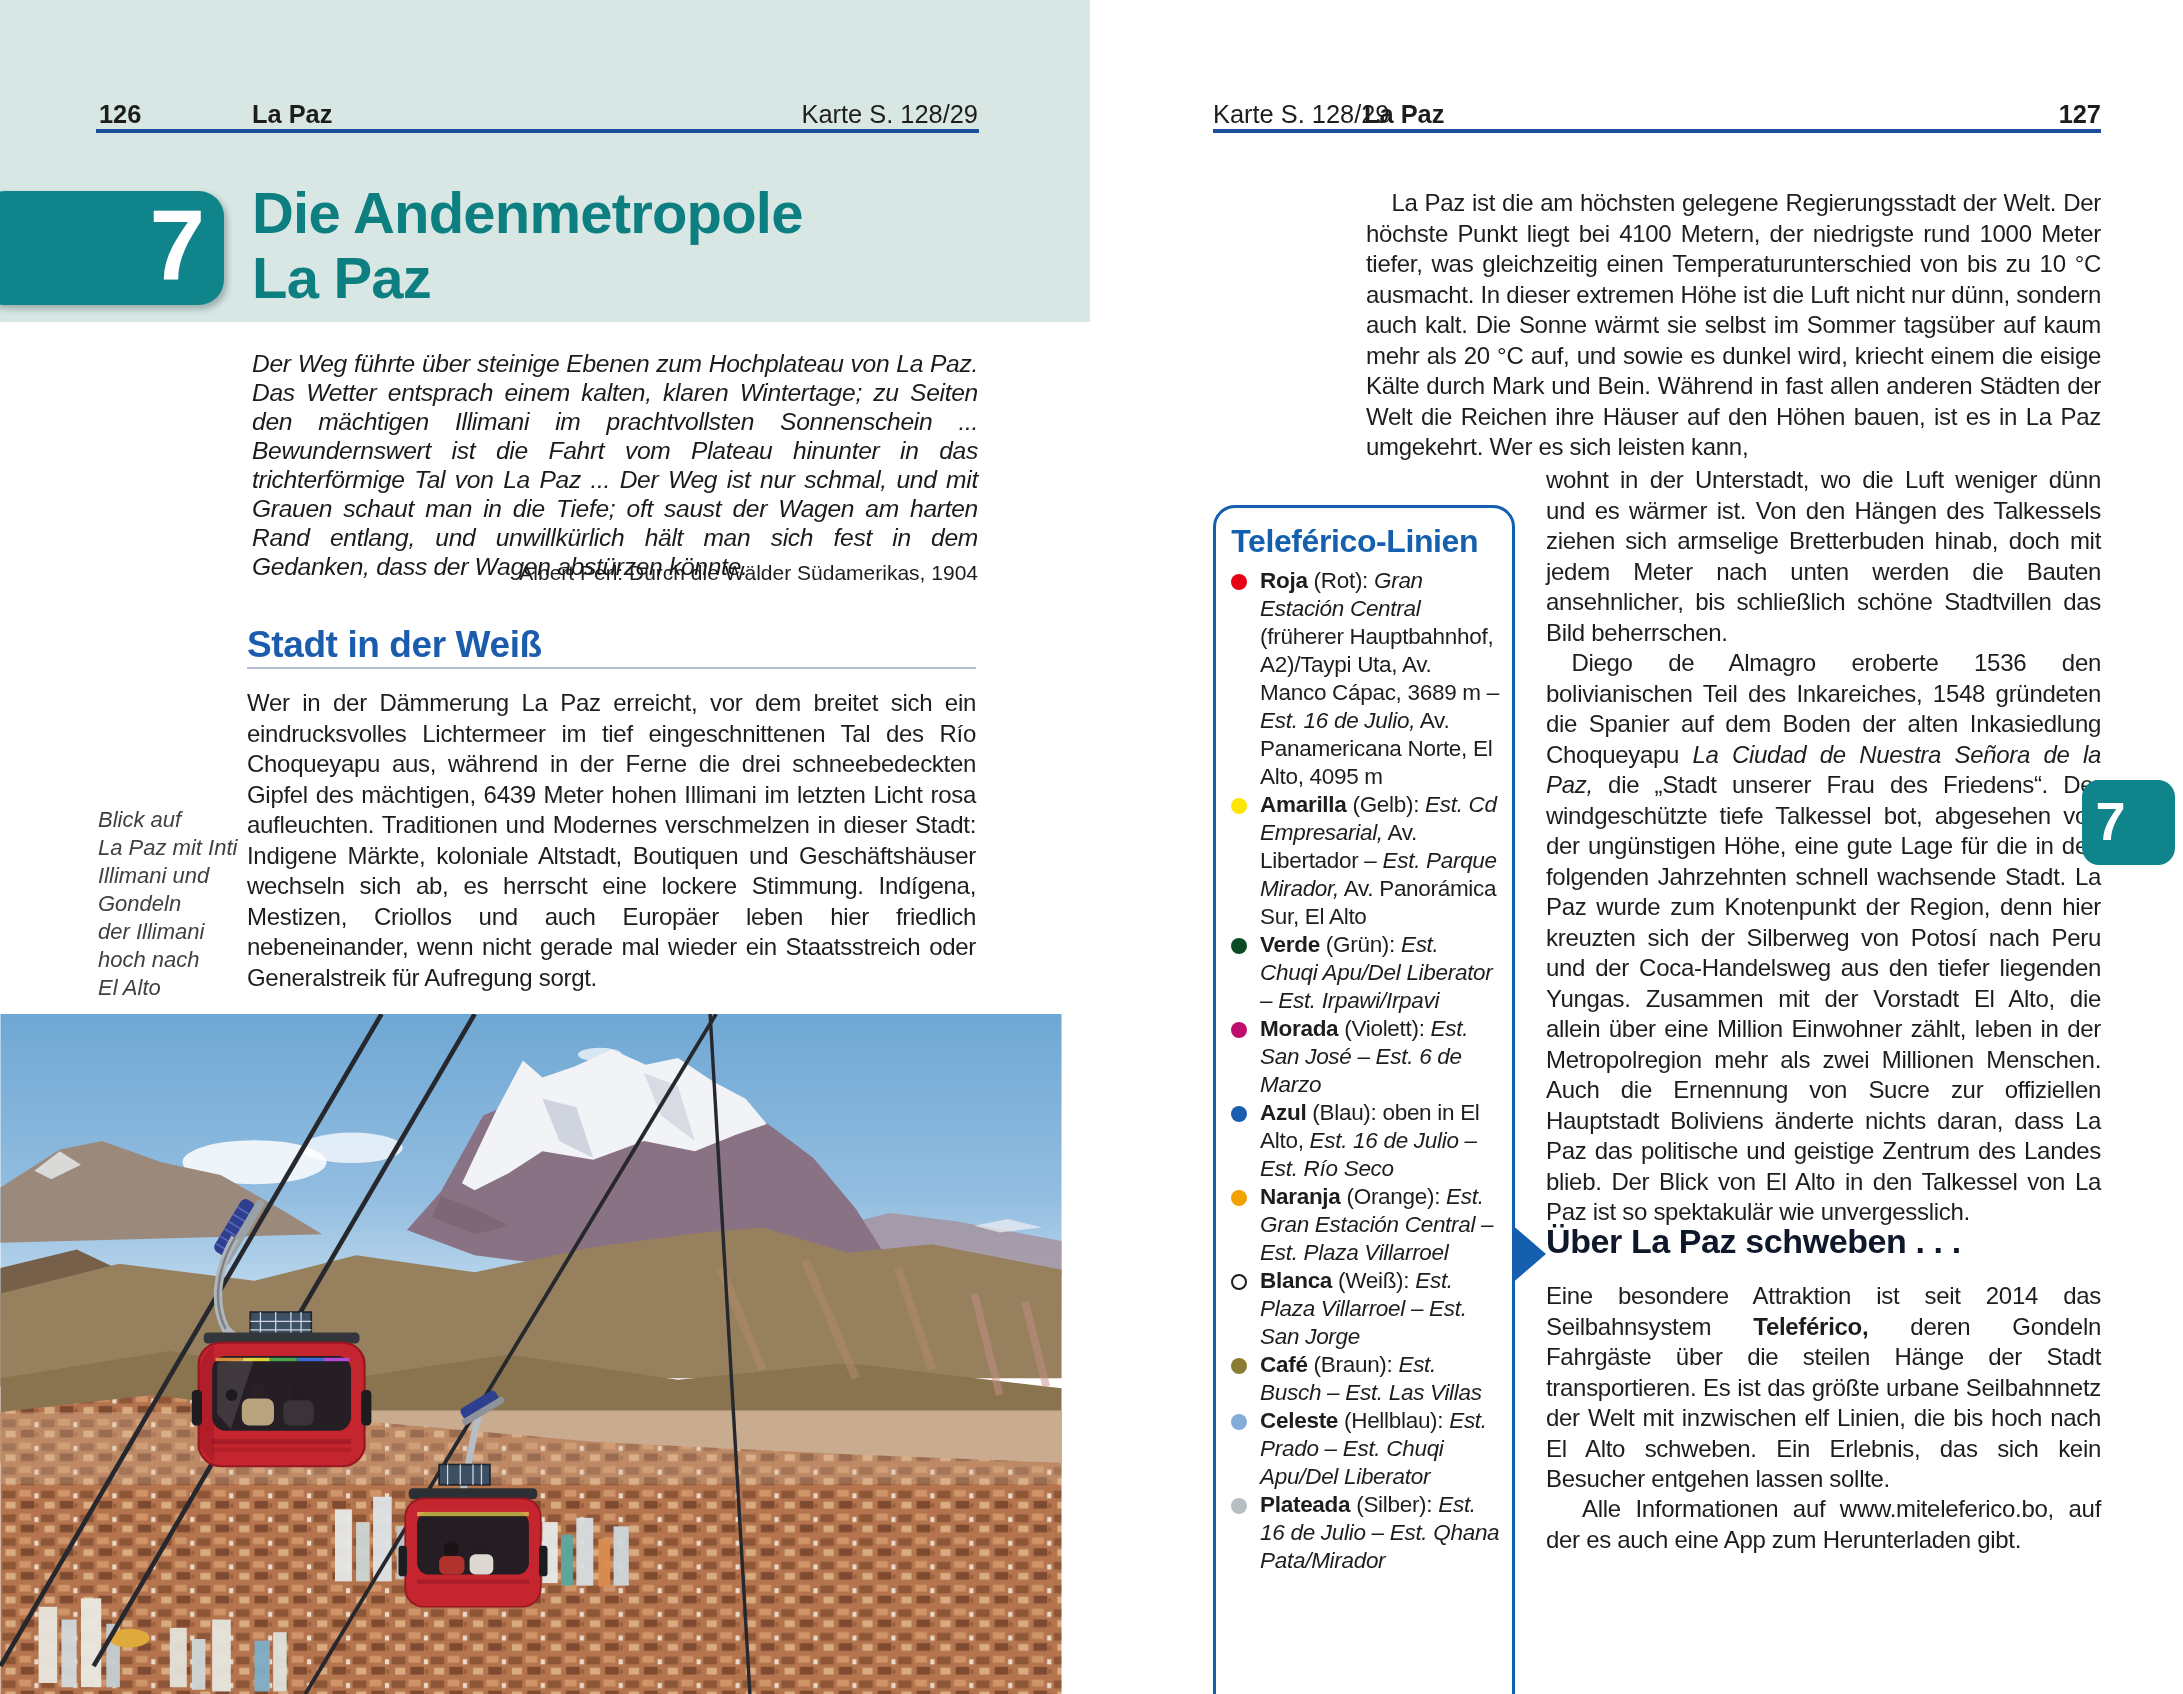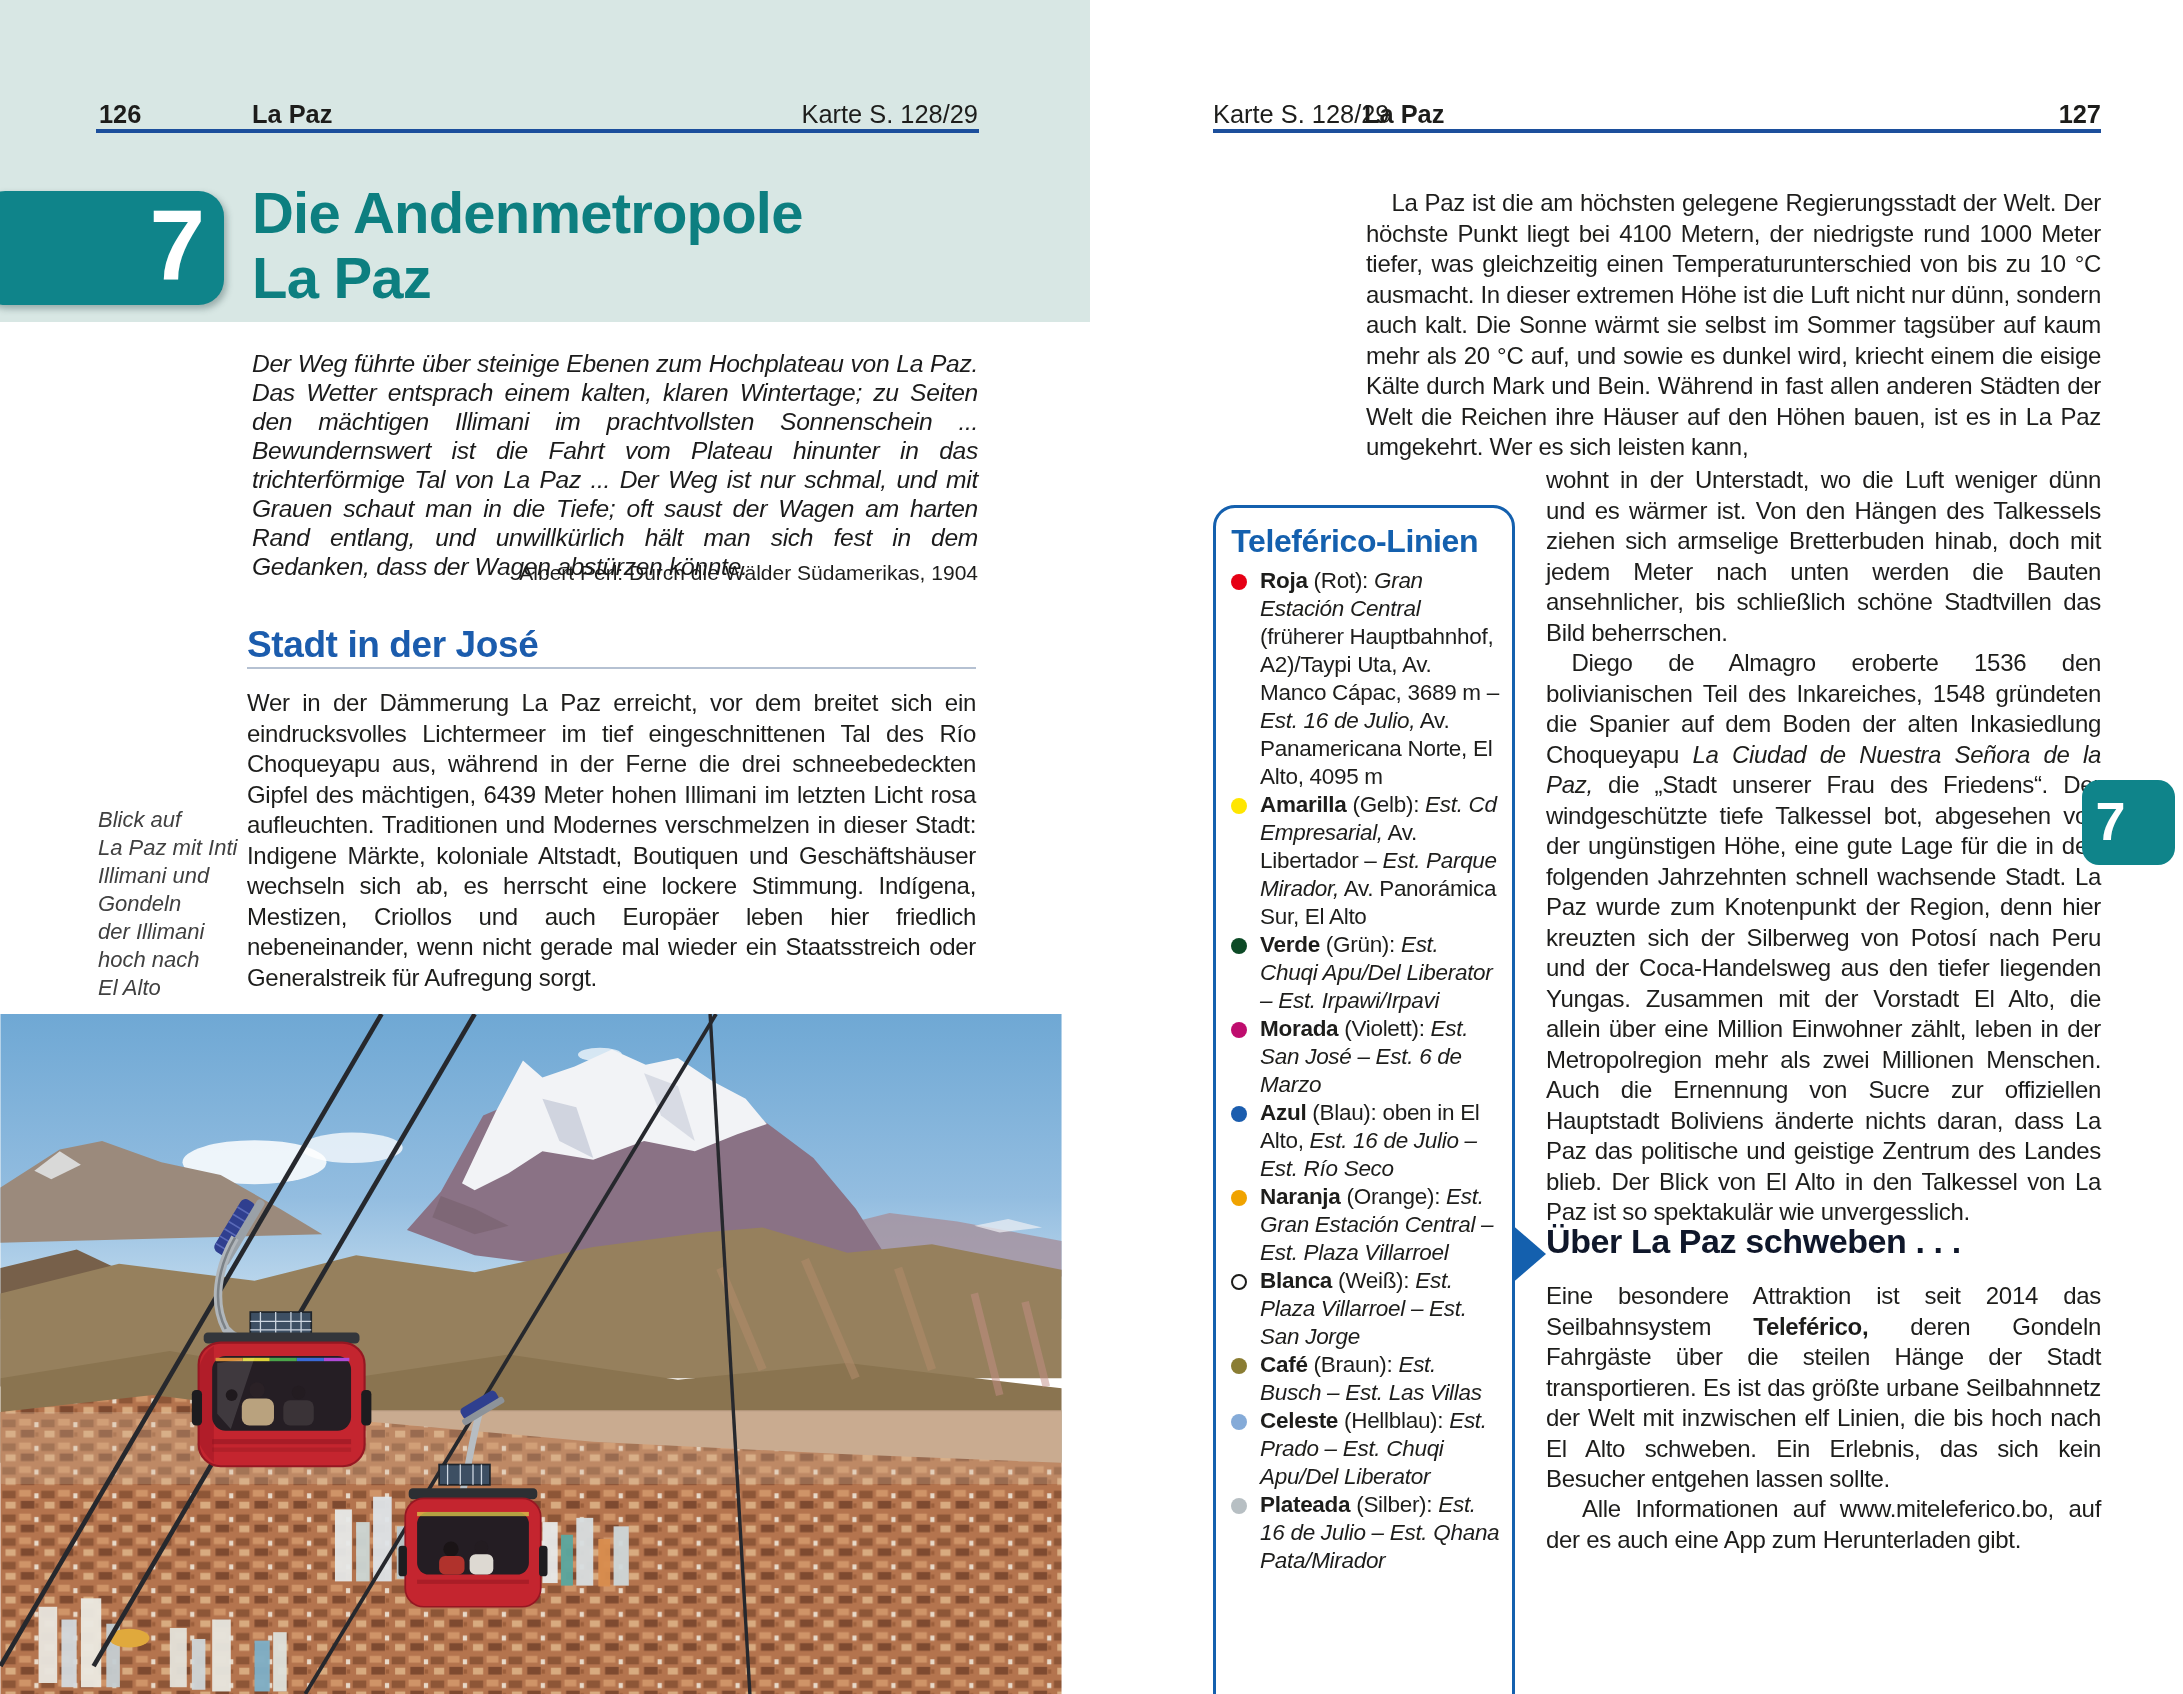--- a/index.html
+++ b/index.html
@@ -87,21 +87,21 @@
   </div>
 
   <div class="abs" id="page-title">
     <div>Die Andenmetropole</div>
     <div>La Paz</div>
   </div>
 
   <div class="abs" id="intro-quote">Der Weg führte über steinige Ebenen zum Hochplateau von La Paz. Das Wetter entsprach einem kalten, klaren Wintertage; zu Seiten den mächtigen Illimani im prachtvollsten Sonnenschein ... Bewundernswert ist die Fahrt vom Plateau hinunter in das trichterförmige Tal von La Paz ... Der Weg ist nur schmal, und mit Grauen schaut man in die Tiefe; oft saust der Wagen am harten Rand entlang, und unwillkürlich hält man sich fest in dem Gedanken, dass der Wagen abstürzen könnte.</div>
   <div class="abs" id="quote-attrib">Albert Perl: Durch die Wälder Südamerikas, 1904</div>
 
-  <div class="abs" id="h2-left">Stadt in der José</div>
+  <div class="abs" id="h2-left">Stadt in der Weiß</div>
   <div class="abs" id="h2-left-rule"></div>
 
   <div class="abs" id="body-left">Wer in der Dämmerung La Paz erreicht, vor dem breitet sich ein eindrucksvolles Lichtermeer im tief eingeschnittenen Tal des Río Choqueyapu aus, während in der Ferne die drei schneebedeckten Gipfel des mächtigen, 6439 Meter hohen Illimani im letzten Licht rosa aufleuchten. Traditionen und Modernes verschmelzen in dieser Stadt: Indigene Märkte, koloniale Altstadt, Boutiquen und Geschäftshäuser wechseln sich ab, es herrscht eine lockere Stimmung. Indígena, Mestizen, Criollos und auch Europäer leben hier friedlich nebeneinander, wenn nicht gerade mal wieder ein Staatsstreich oder Generalstreik für Aufregung sorgt.</div>
 
   <div class="abs" id="margin-note">
       <div>Blick auf</div>
       <div>La Paz  mit Inti</div>
       <div>Illimani und</div>
       <div>Gondeln</div>
       <div>der Illimani</div>

